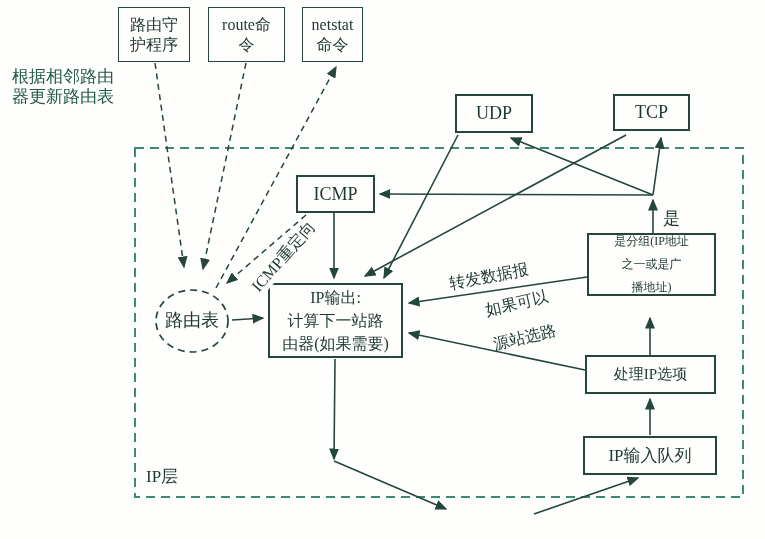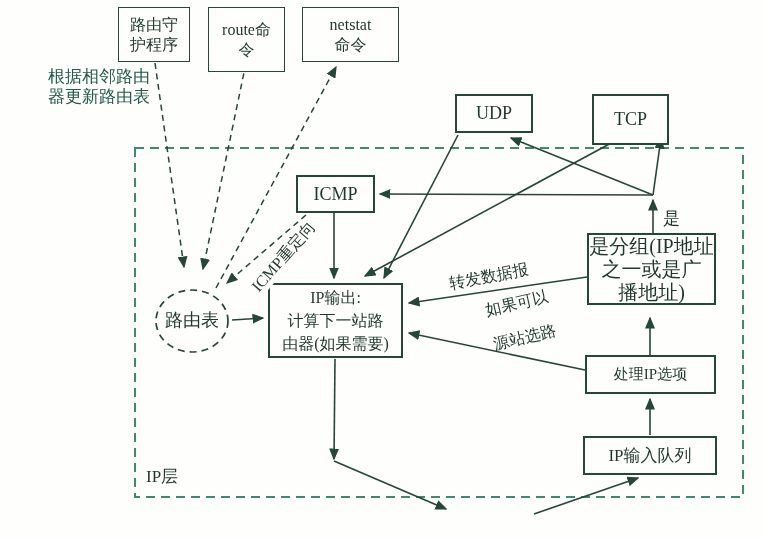--- a/index.html
+++ b/index.html
@@ -17,21 +17,21 @@
   #ah path{fill:var(--line);}
   .box{
     position:absolute;box-sizing:border-box;border:2px solid var(--line);
     background:#fefefc;color:var(--text);
     display:flex;align-items:center;justify-content:center;
     text-align:center;white-space:pre-line;
   }
   .lbl{
     position:absolute;color:var(--text);white-space:pre-line;line-height:1.18;
   }
-  .lbl.green{color:var(--green);margin-left:36px;}
+  .lbl.green{color:var(--green);}
   .rot{transform-origin:center;}
 </style>
 </head>
 <body>
 
 <div class="canvas">
 
   <svg class="layer">
     <defs>
       <marker id="ah" viewBox="0 0 12 10" refX="10.5" refY="5" markerWidth="12" markerHeight="10" markerUnits="userSpaceOnUse" orient="auto">
@@ -66,37 +66,37 @@
     <line class="edge" x1="650" y1="435" x2="650" y2="399" marker-end="url(#ah)"></line>
 
     <line class="edge" x1="335" y1="359" x2="334" y2="459" marker-end="url(#ah)"></line>
     <line class="edge" x1="334" y1="461" x2="446" y2="509" marker-end="url(#ah)"></line>
     <line class="edge" x1="534" y1="514" x2="638" y2="478" marker-end="url(#ah)"></line>
   </svg>
 
   <div class="box" style="left:118px;top:7px;width:72px;height:55px;font-size:16px;line-height:20px;border-width:1.8px;">路由守
 护程序</div>
 
-  <div class="box" style="left:208px;top:7px;width:77px;height:65px;font-size:16px;line-height:20px;border-width:1.8px;">route命
+  <div class="box" style="left:208px;top:7px;width:77px;height:55px;font-size:16px;line-height:20px;border-width:1.8px;">route命
 令</div>
 
-  <div class="box" style="left:302px;top:7px;width:97px;height:55px;font-size:16px;line-height:20px;border-width:1.8px;">netstat
+  <div class="box" style="left:302px;top:7px;width:61px;height:55px;font-size:16px;line-height:20px;border-width:1.8px;">netstat
 命令</div>
 
   <div class="box" style="left:455px;top:94px;width:78px;height:39px;font-size:18px;">UDP</div>
 
-  <div class="box" style="left:592px;top:94px;width:77px;height:51px;font-size:18px;">TCP</div>
+  <div class="box" style="left:613px;top:94px;width:77px;height:37px;font-size:18px;">TCP</div>
 
   <div class="box" style="left:296px;top:175px;width:79px;height:38px;font-size:18px;">ICMP</div>
 
   <div class="box" style="left:268px;top:283px;width:135px;height:75px;font-size:16px;line-height:23px;border-width:2.4px;">IP输出:
 计算下一站路
 由器(如果需要)</div>
 
-  <div class="box" style="left:587px;top:233px;width:129px;height:72px;font-size:20px;line-height:23px;">是分组(IP地址
+  <div class="box" style="left:587px;top:233px;width:129px;height:63px;font-size:12px;line-height:23px;">是分组(IP地址
 之一或是广
 播地址)</div>
 
   <div class="box" style="left:585px;top:355px;width:131px;height:39px;font-size:15px;">处理IP选项</div>
 
   <div class="box" style="left:583px;top:436px;width:134px;height:39px;font-size:17px;">IP输入队列</div>
 
   <div class="lbl" style="left:192px;top:321px;transform:translate(-50%,-50%);font-size:18px;">路由表</div>
 
   <div class="lbl green" style="left:12px;top:67px;font-size:17px;line-height:20px;">根据相邻路由

